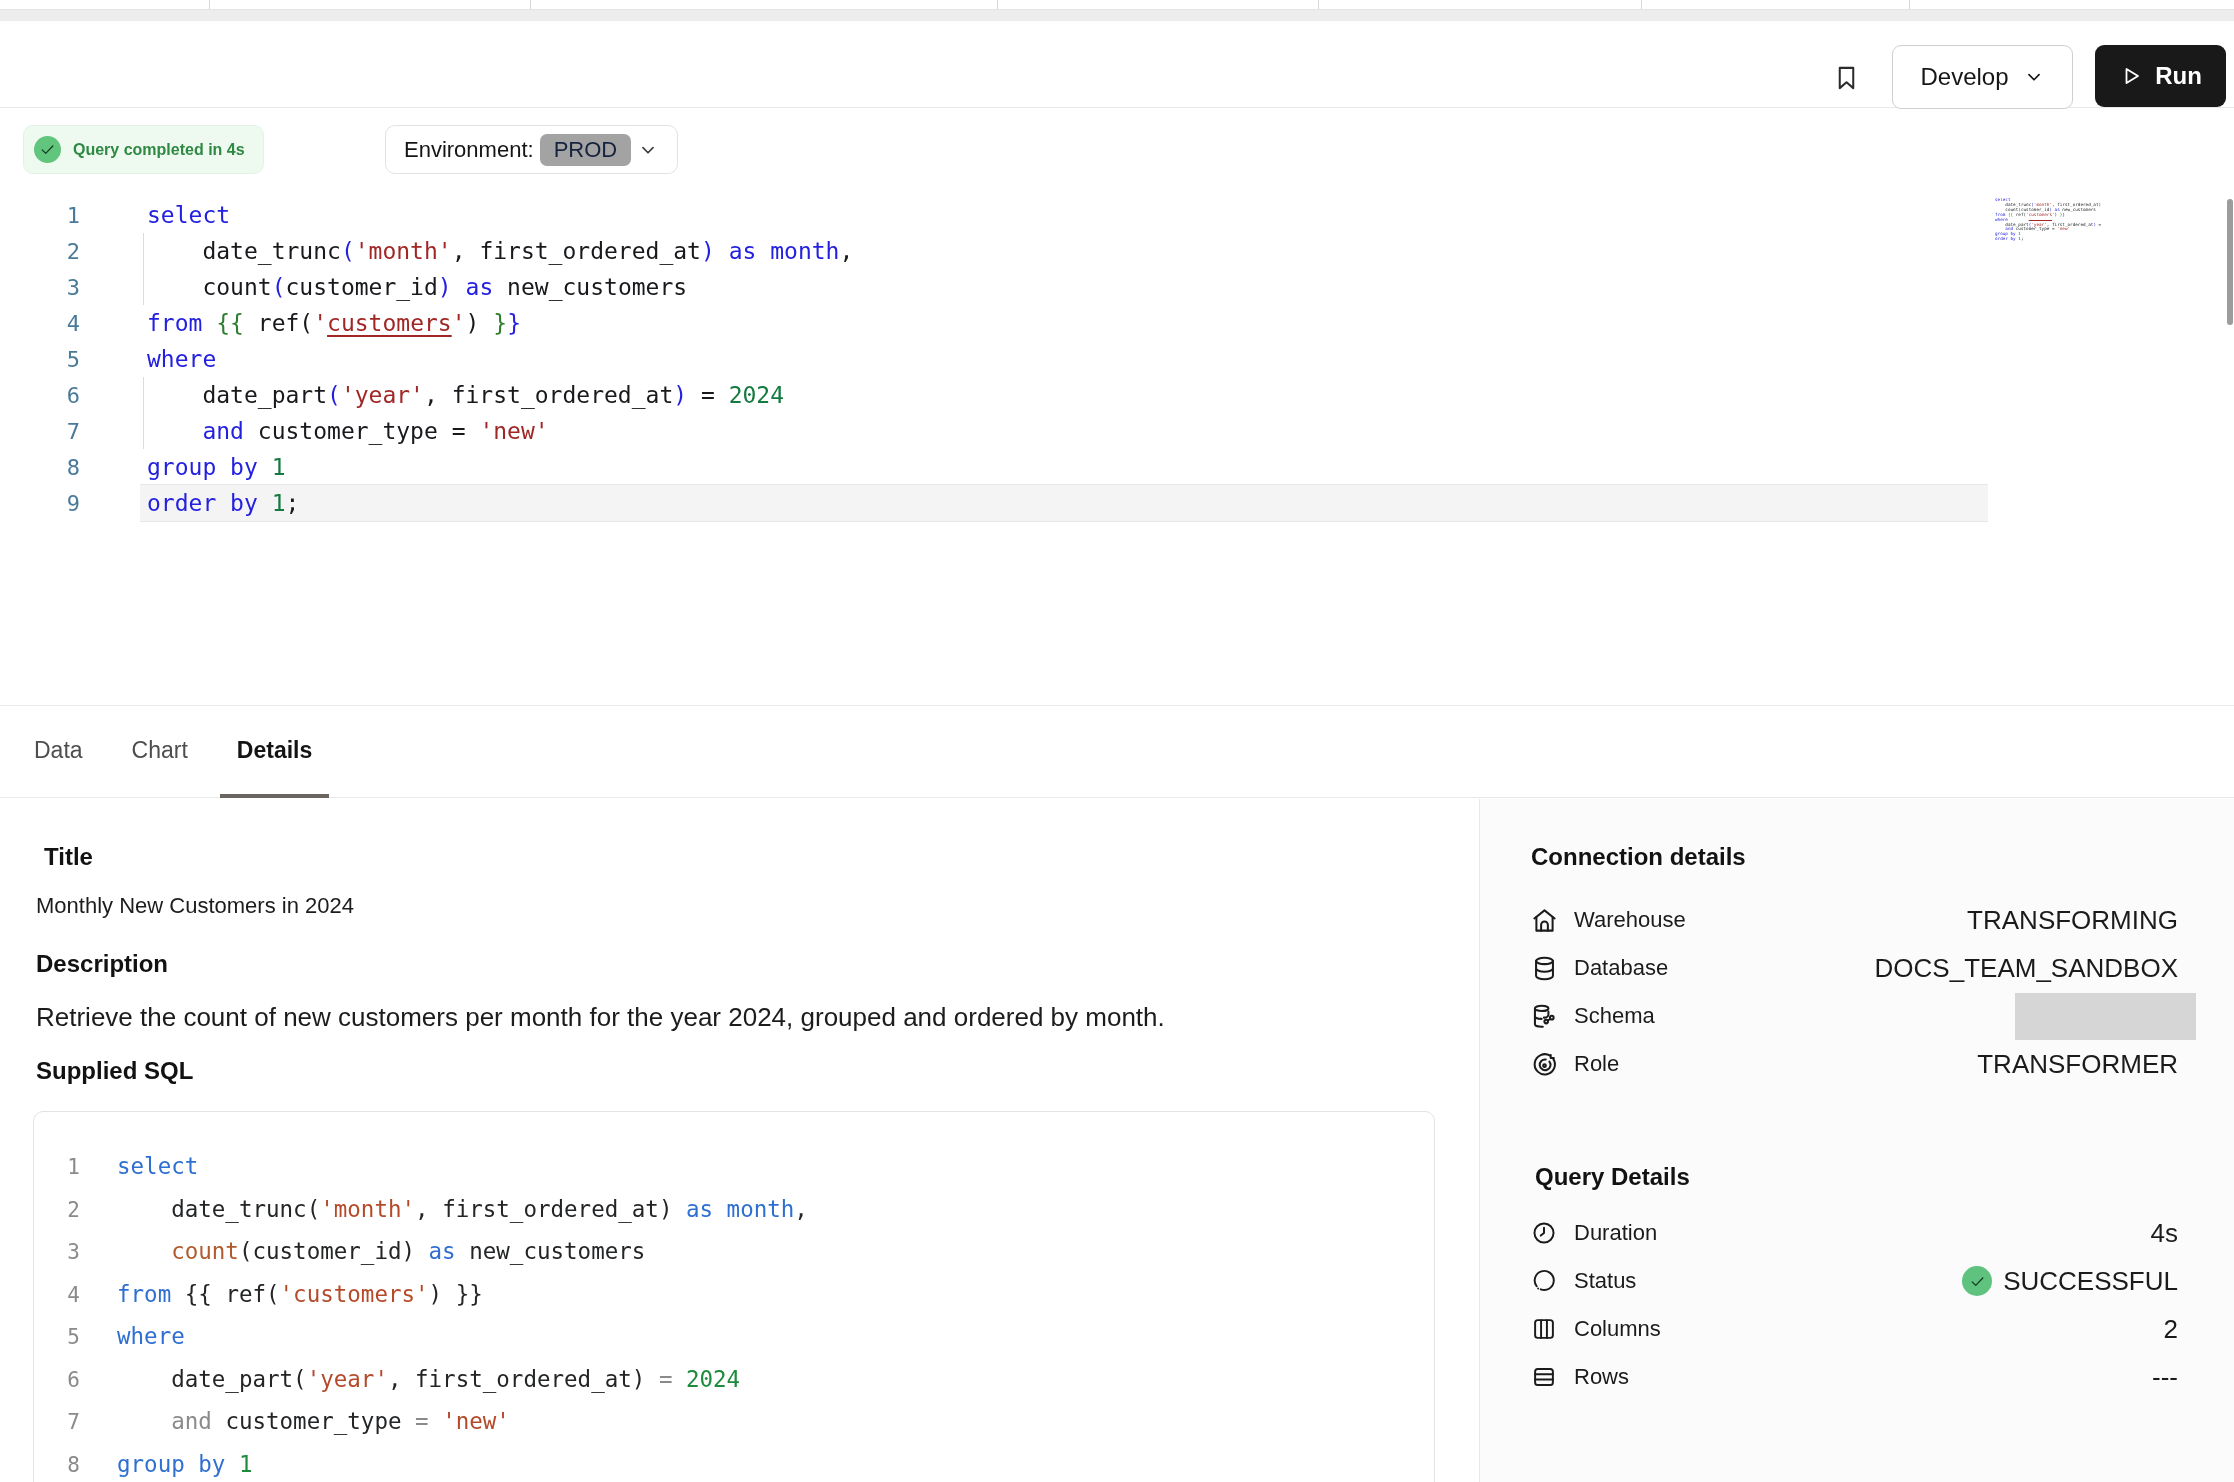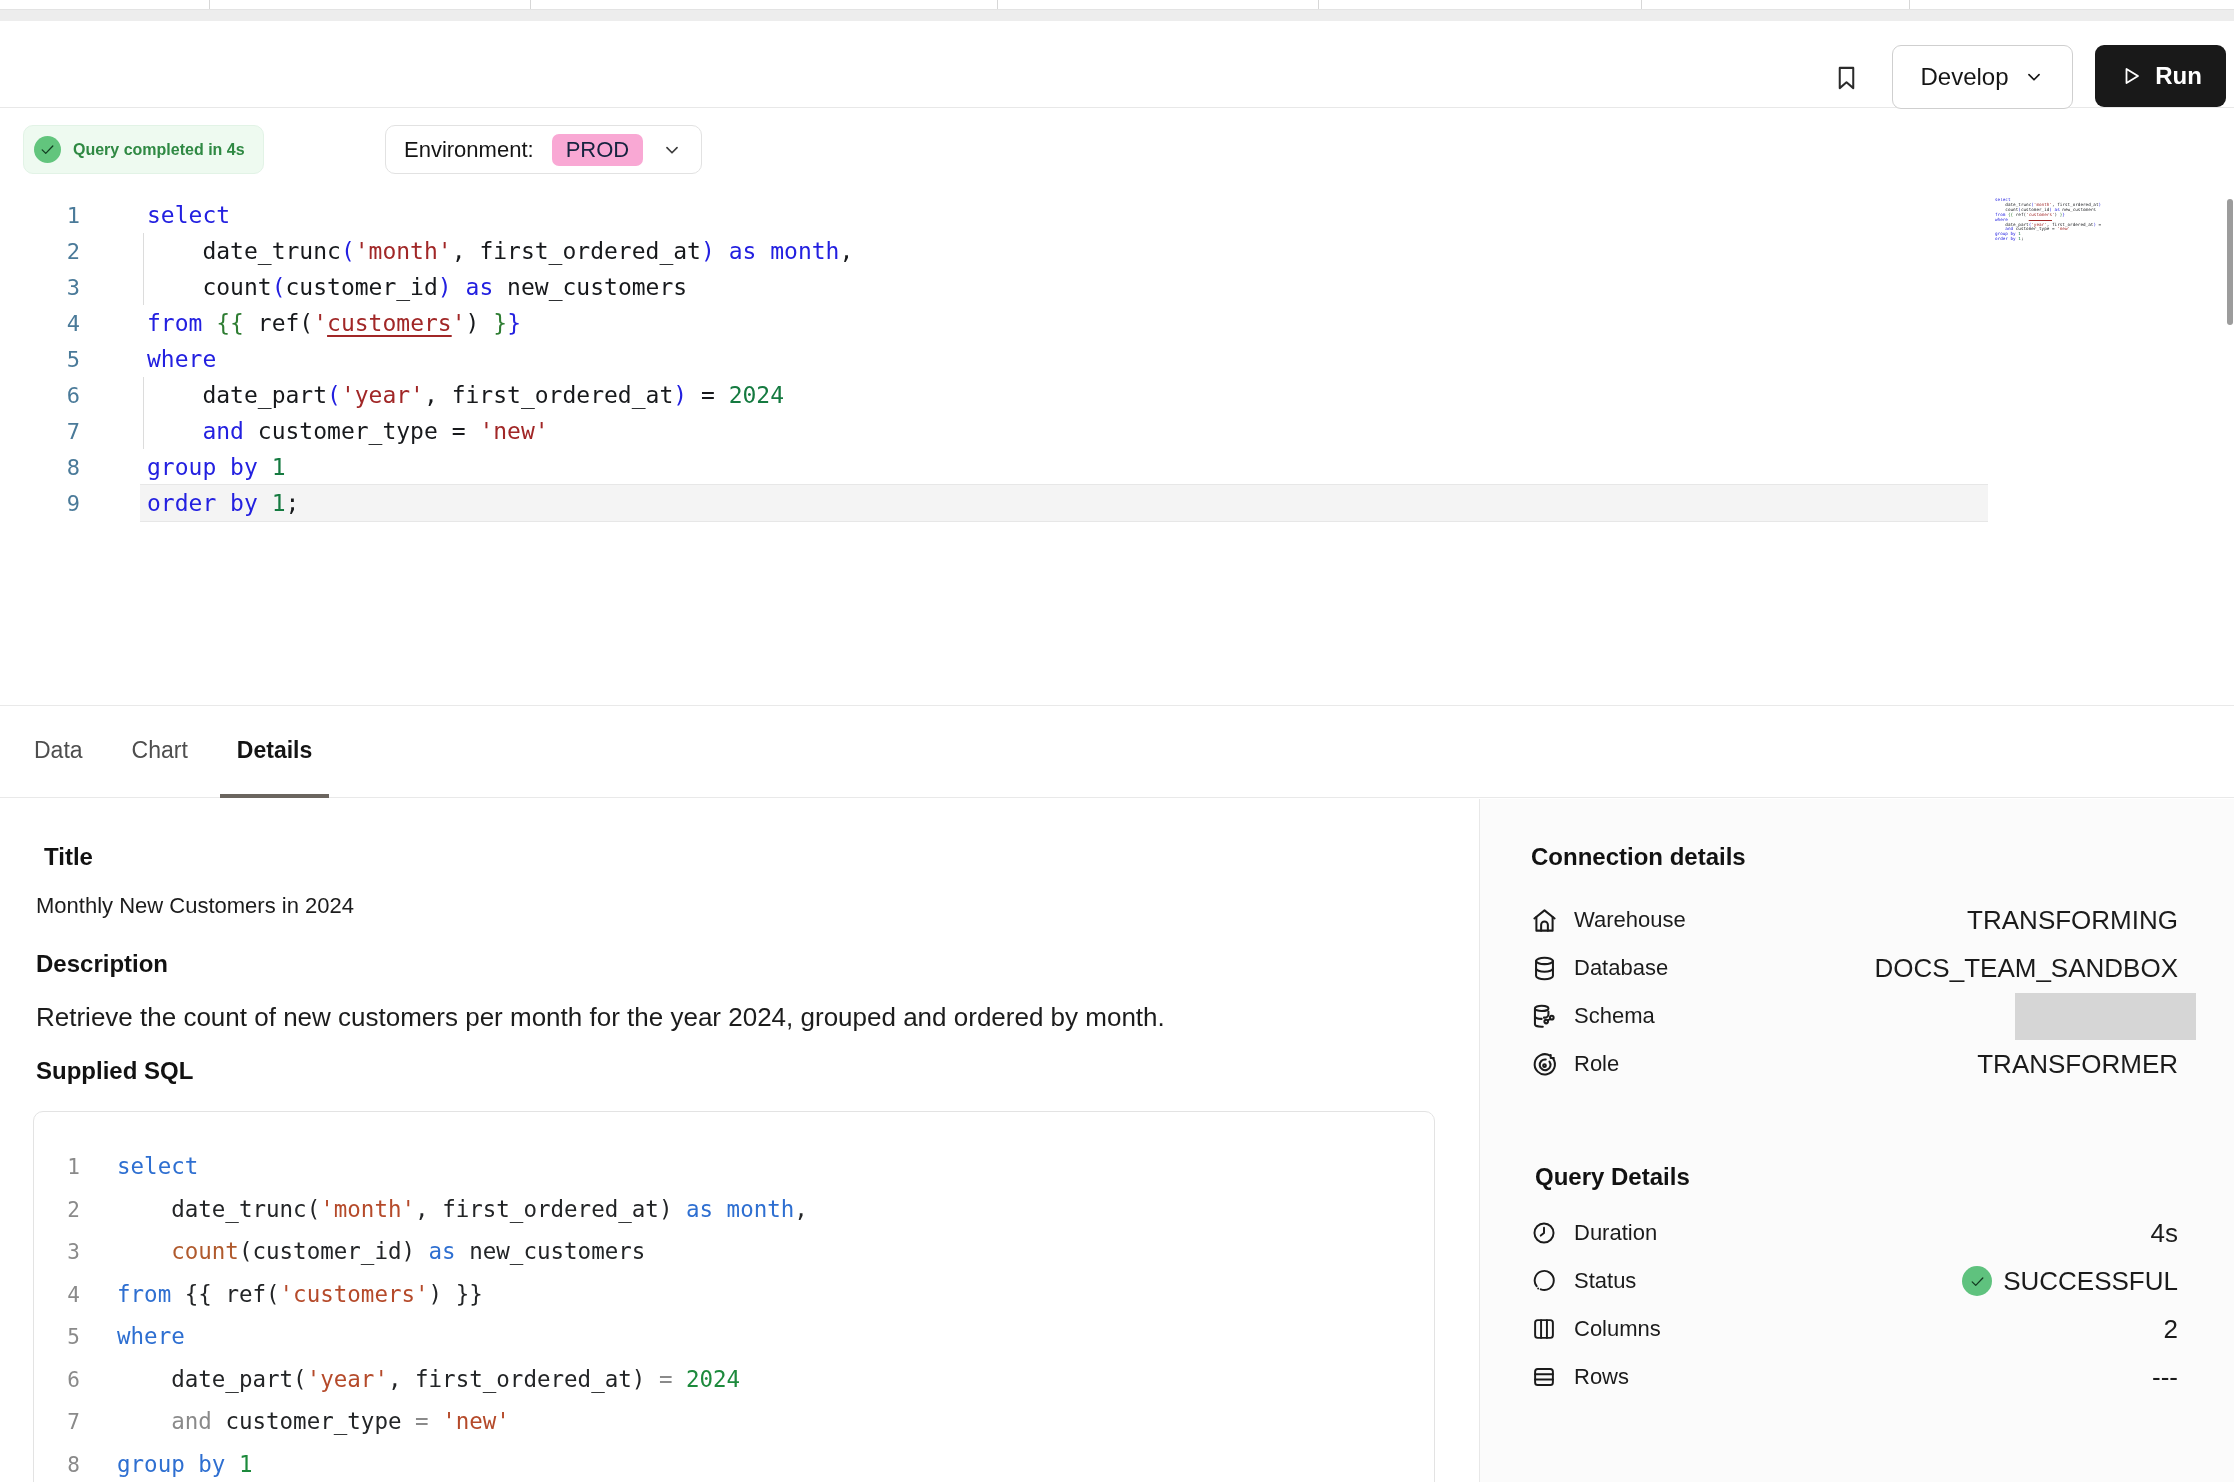--- a/index.html
+++ b/index.html
@@ -21,23 +21,23 @@
   #run-btn{position:absolute;left:2095px;top:24px;width:131px;height:62px;background:#191919;border-radius:9px;color:#fff;
      display:flex;align-items:center;justify-content:center;gap:12px;font-size:24px;font-weight:600;cursor:pointer;}
   .icon svg{display:block;}
 
   
   #query-pill{left:23px;top:125px;height:47px;background:#eefaf0;border:1px solid #e2f3e6;border-radius:10px;
      display:inline-flex;align-items:center;gap:12px;padding:0 18px 0 10px;}
   #query-pill .ckc{width:27px;height:27px;border-radius:50%;background:#62c57d;display:flex;align-items:center;justify-content:center;color:#123d22;}
   #query-pill .txt{font-size:16px;font-weight:600;color:#2f8943;}
   #env-pill{left:385px;top:125px;height:47px;background:#fff;border:1px solid #e2e2e2;border-radius:10px;
-     display:inline-flex;align-items:center;gap:18px;padding:0 18px;cursor:pointer;}
+     display:inline-flex;align-items:center;gap:6px;padding:0 18px;cursor:pointer;}
   #env-pill .lbl{font-size:22px;color:#151515;}
-  #env-pill .val{font-size:22px;color:#16233f;background:#f9a8d4;border-radius:7px;padding:3px 14px;font-weight:500;}
+  #env-pill .val{font-size:22px;color:#16233f;background:#a3a3a3;border-radius:7px;padding:3px 14px;font-weight:500;}
   #env-pill .chev{color:#3c3c3c;}
 
   
   #editor-lines{left:0;top:197px;width:2234px;}
   .ed-line{position:relative;height:36px;line-height:36px;white-space:pre;
      font-family:"DejaVu Sans Mono",monospace;font-size:23px;}
   .ed-line.active::before{content:"";position:absolute;left:140px;width:1848px;top:-1px;bottom:-1px;
      background:#f4f4f4;border-top:1px solid #e7e7e7;border-bottom:1px solid #e7e7e7;}
   .ed-gutter{position:relative;display:inline-block;width:80px;text-align:right;color:#4a7a99;font-size:22px;}
   .ed-code{position:relative;display:inline-block;margin-left:67px;}

